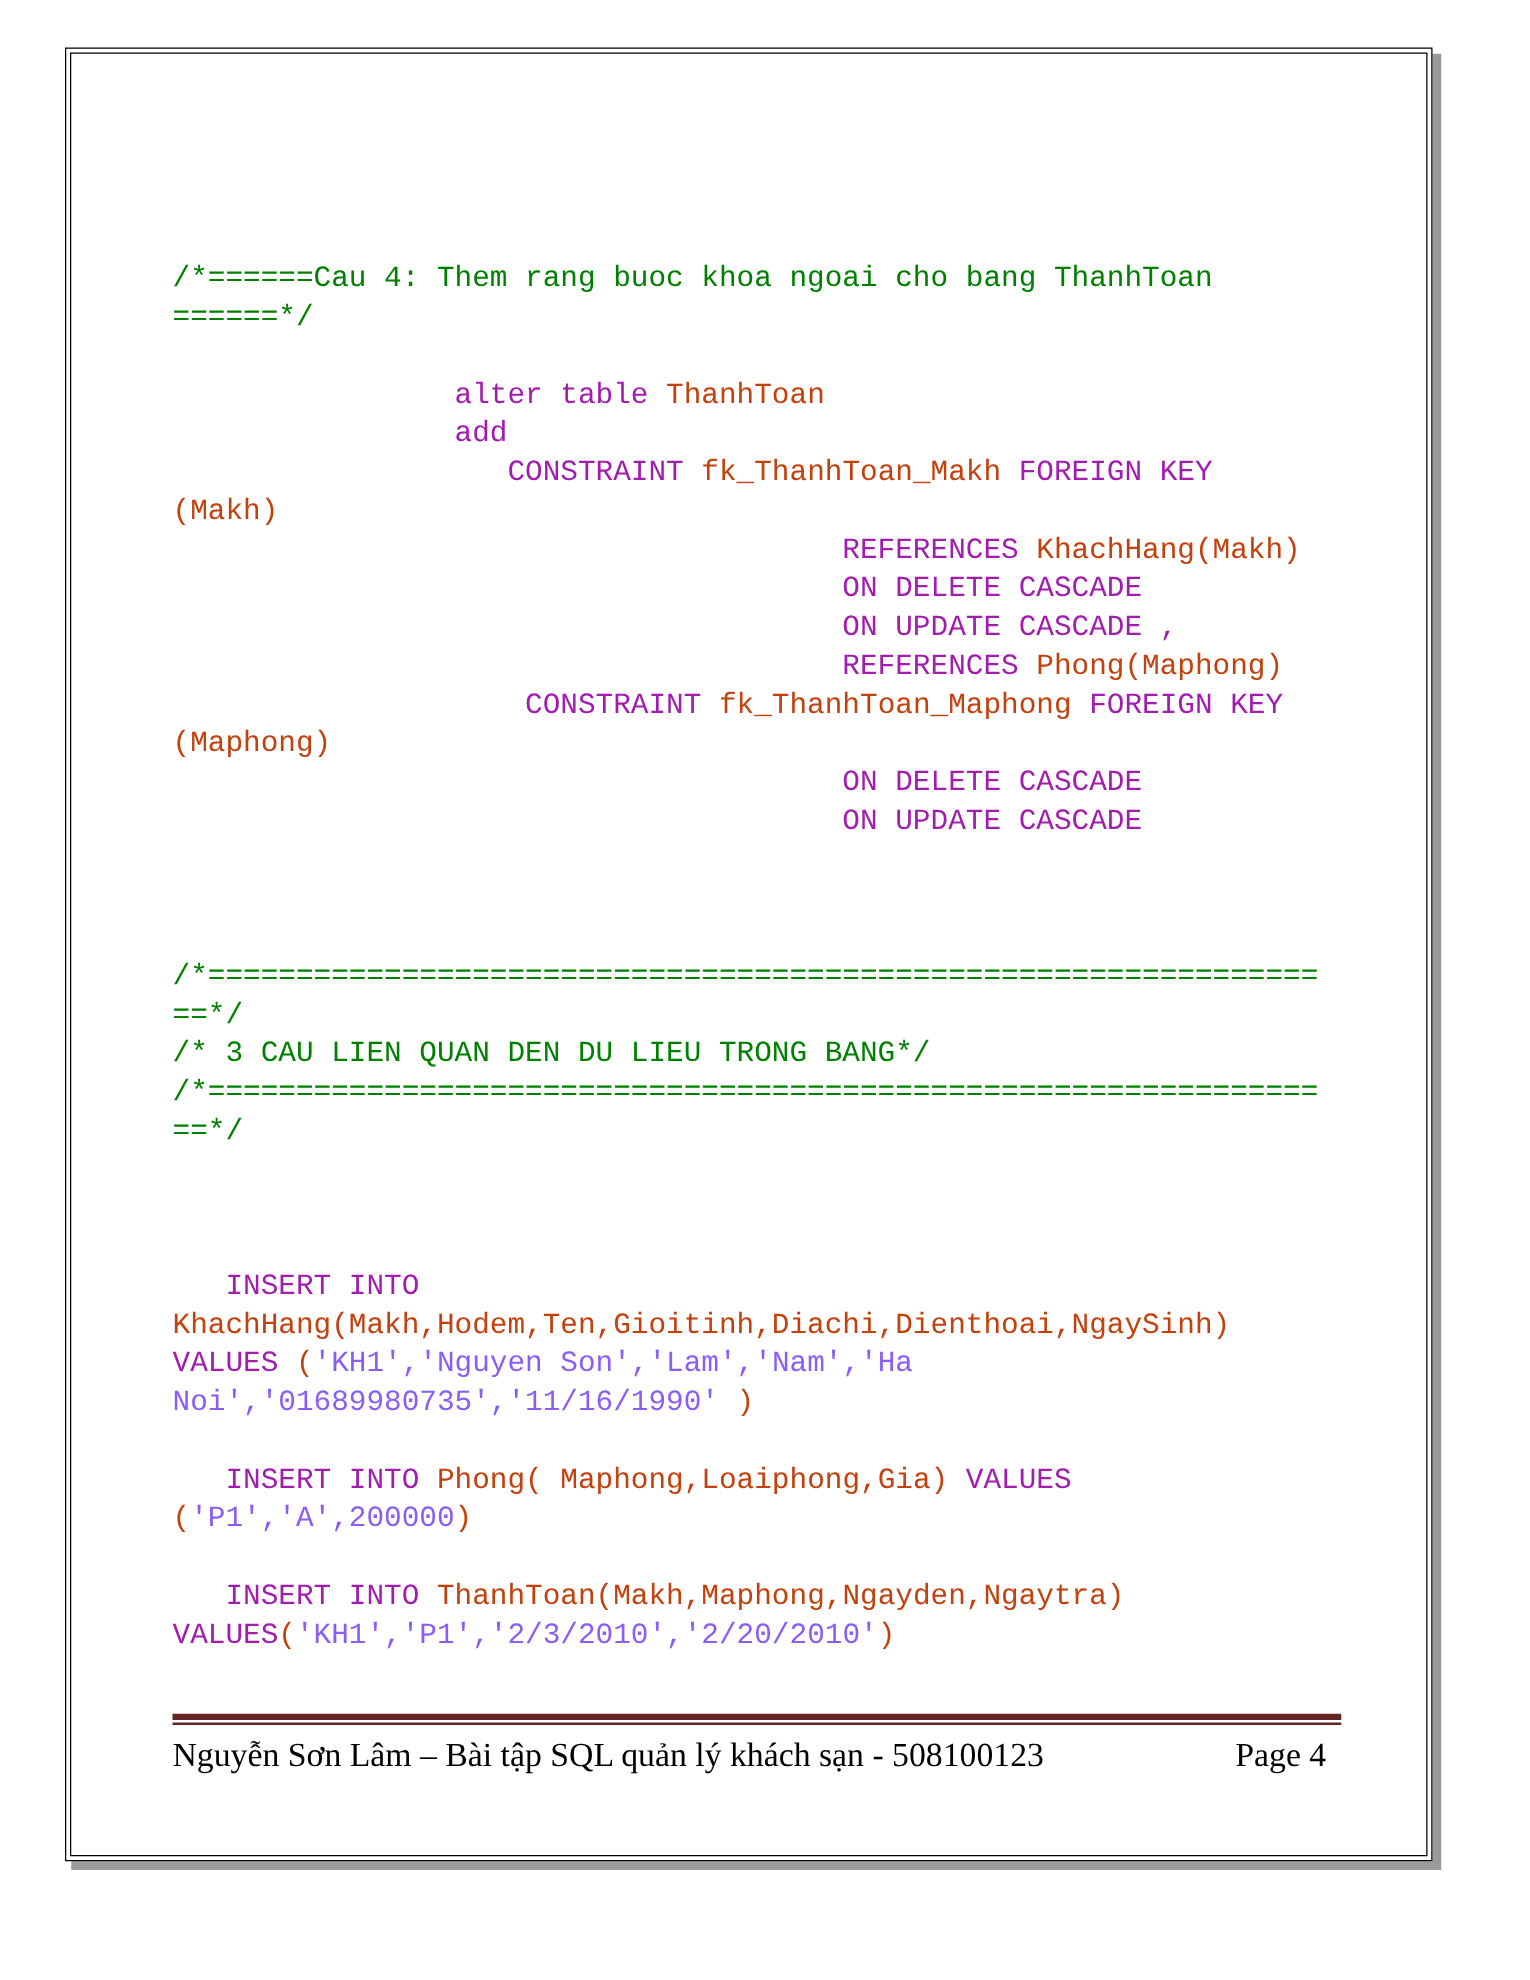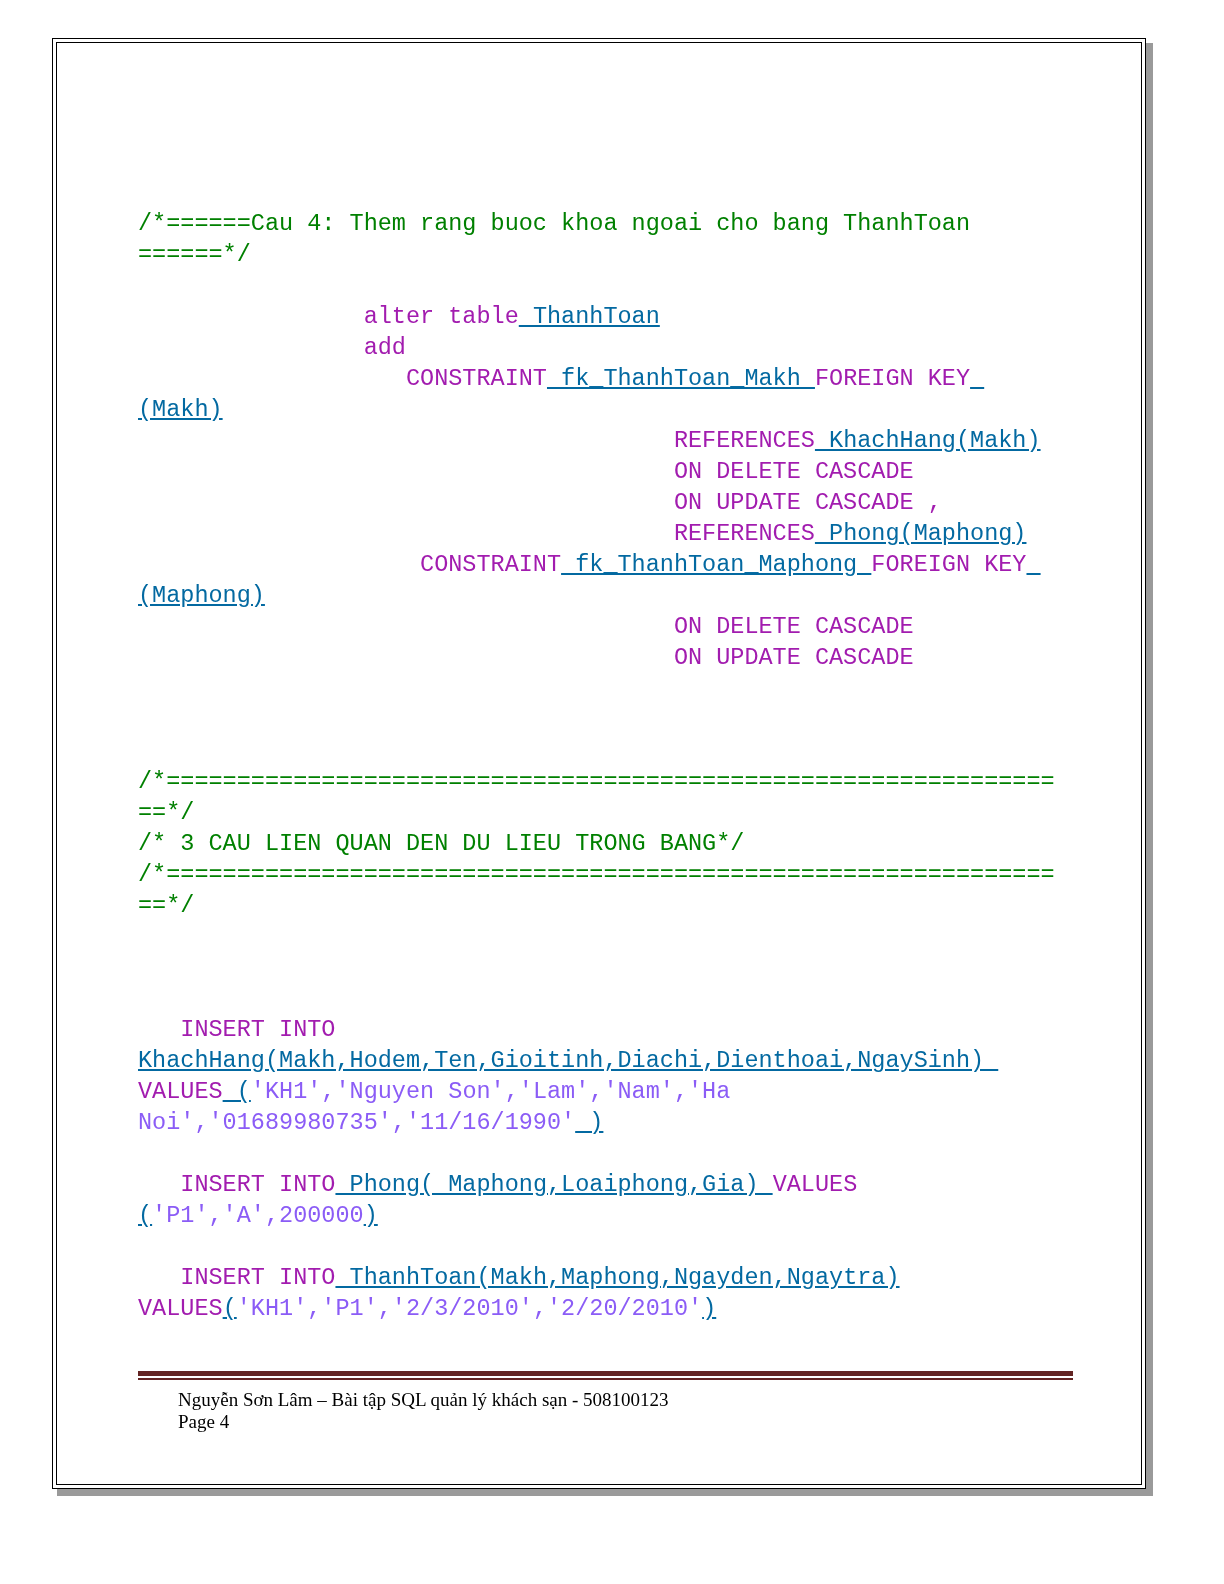--- a/index.html
+++ b/index.html
@@ -67,21 +67,21 @@
     overflow-wrap: anywhere;
     color: #404040;
     margin: 0;
   }
 
   .blk { margin: 0; }
 
   .cmt { color: #008000; }
   .kw  { color: #a21caf; }
   .str { color: #8b5cf6; }
-  .id  { color: #0369a1; text-decoration: underline; }
+  .id  { color: #c2410c; }
   .num { color: #8b5cf6; }
 
   .gap-sm { height: 31px; }
   .gap-md { height: 62px; }
   .gap-lg { height: 93px; }
 
   
   .footer {
     position: absolute;
     left: 138px;
@@ -99,24 +99,23 @@
   .footer-rule-bottom {
     height: 2px;
     background: #632423;
   }
   .footer-row {
     display: flex;
     justify-content: space-between;
     align-items: baseline;
     margin-top: 9px;
     font-family: "Liberation Serif", serif;
-    font-size: 19px;
+    font-size: 27px;
     color: #000000;
     white-space: pre;
-    flex-direction: column;
   }
   .footer-page {
     padding-right: 12px;
     margin-left: 40px;
   }
 </style>
 </head>
 <body>
 
 <div class="page">

